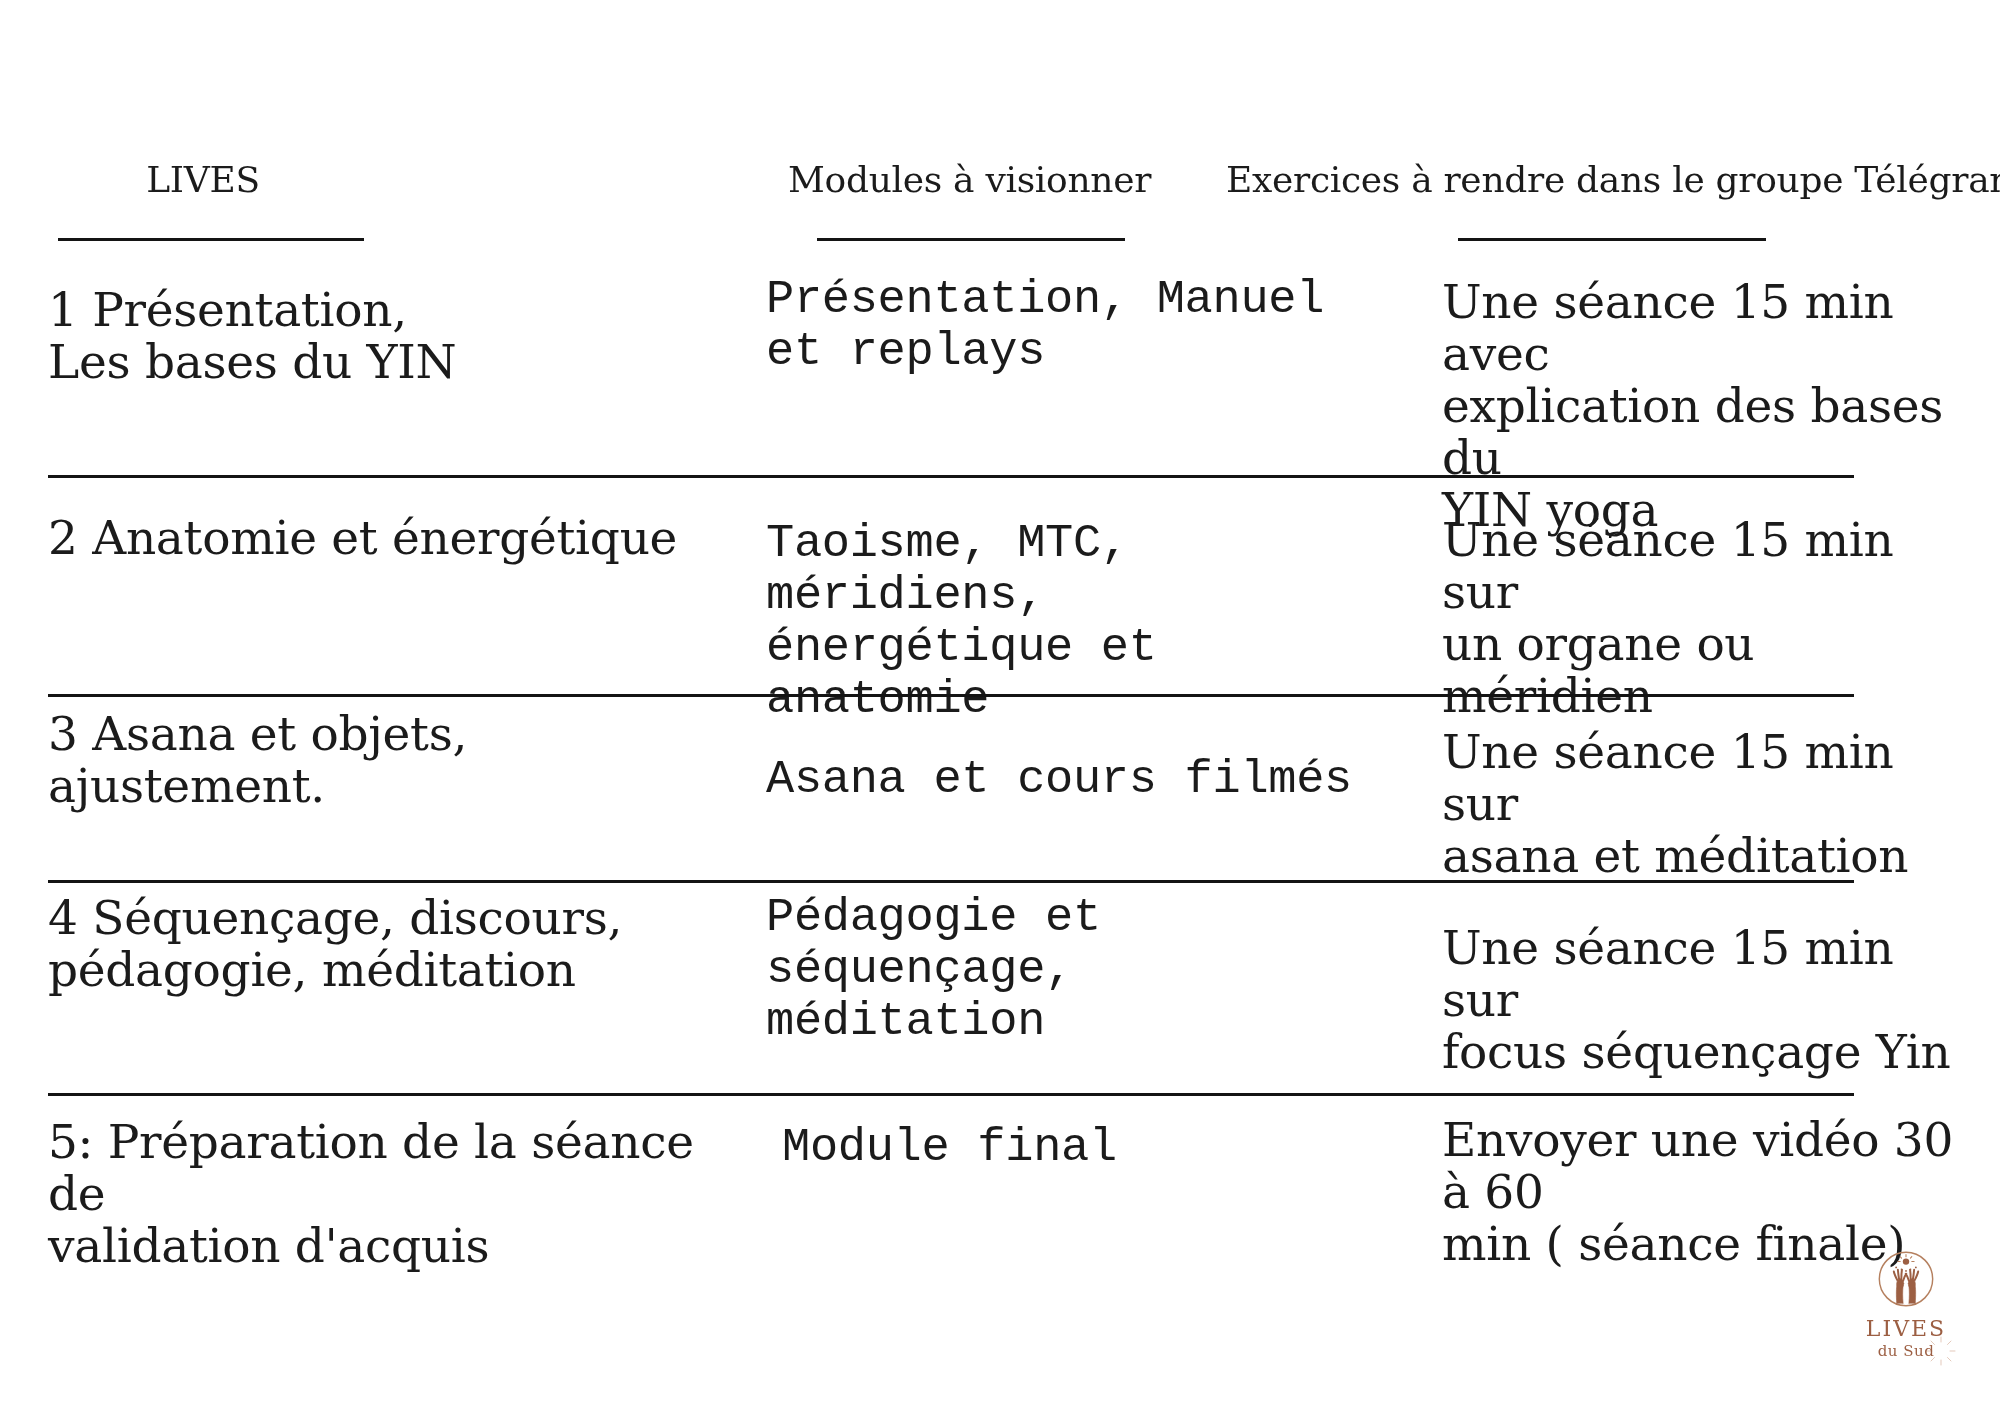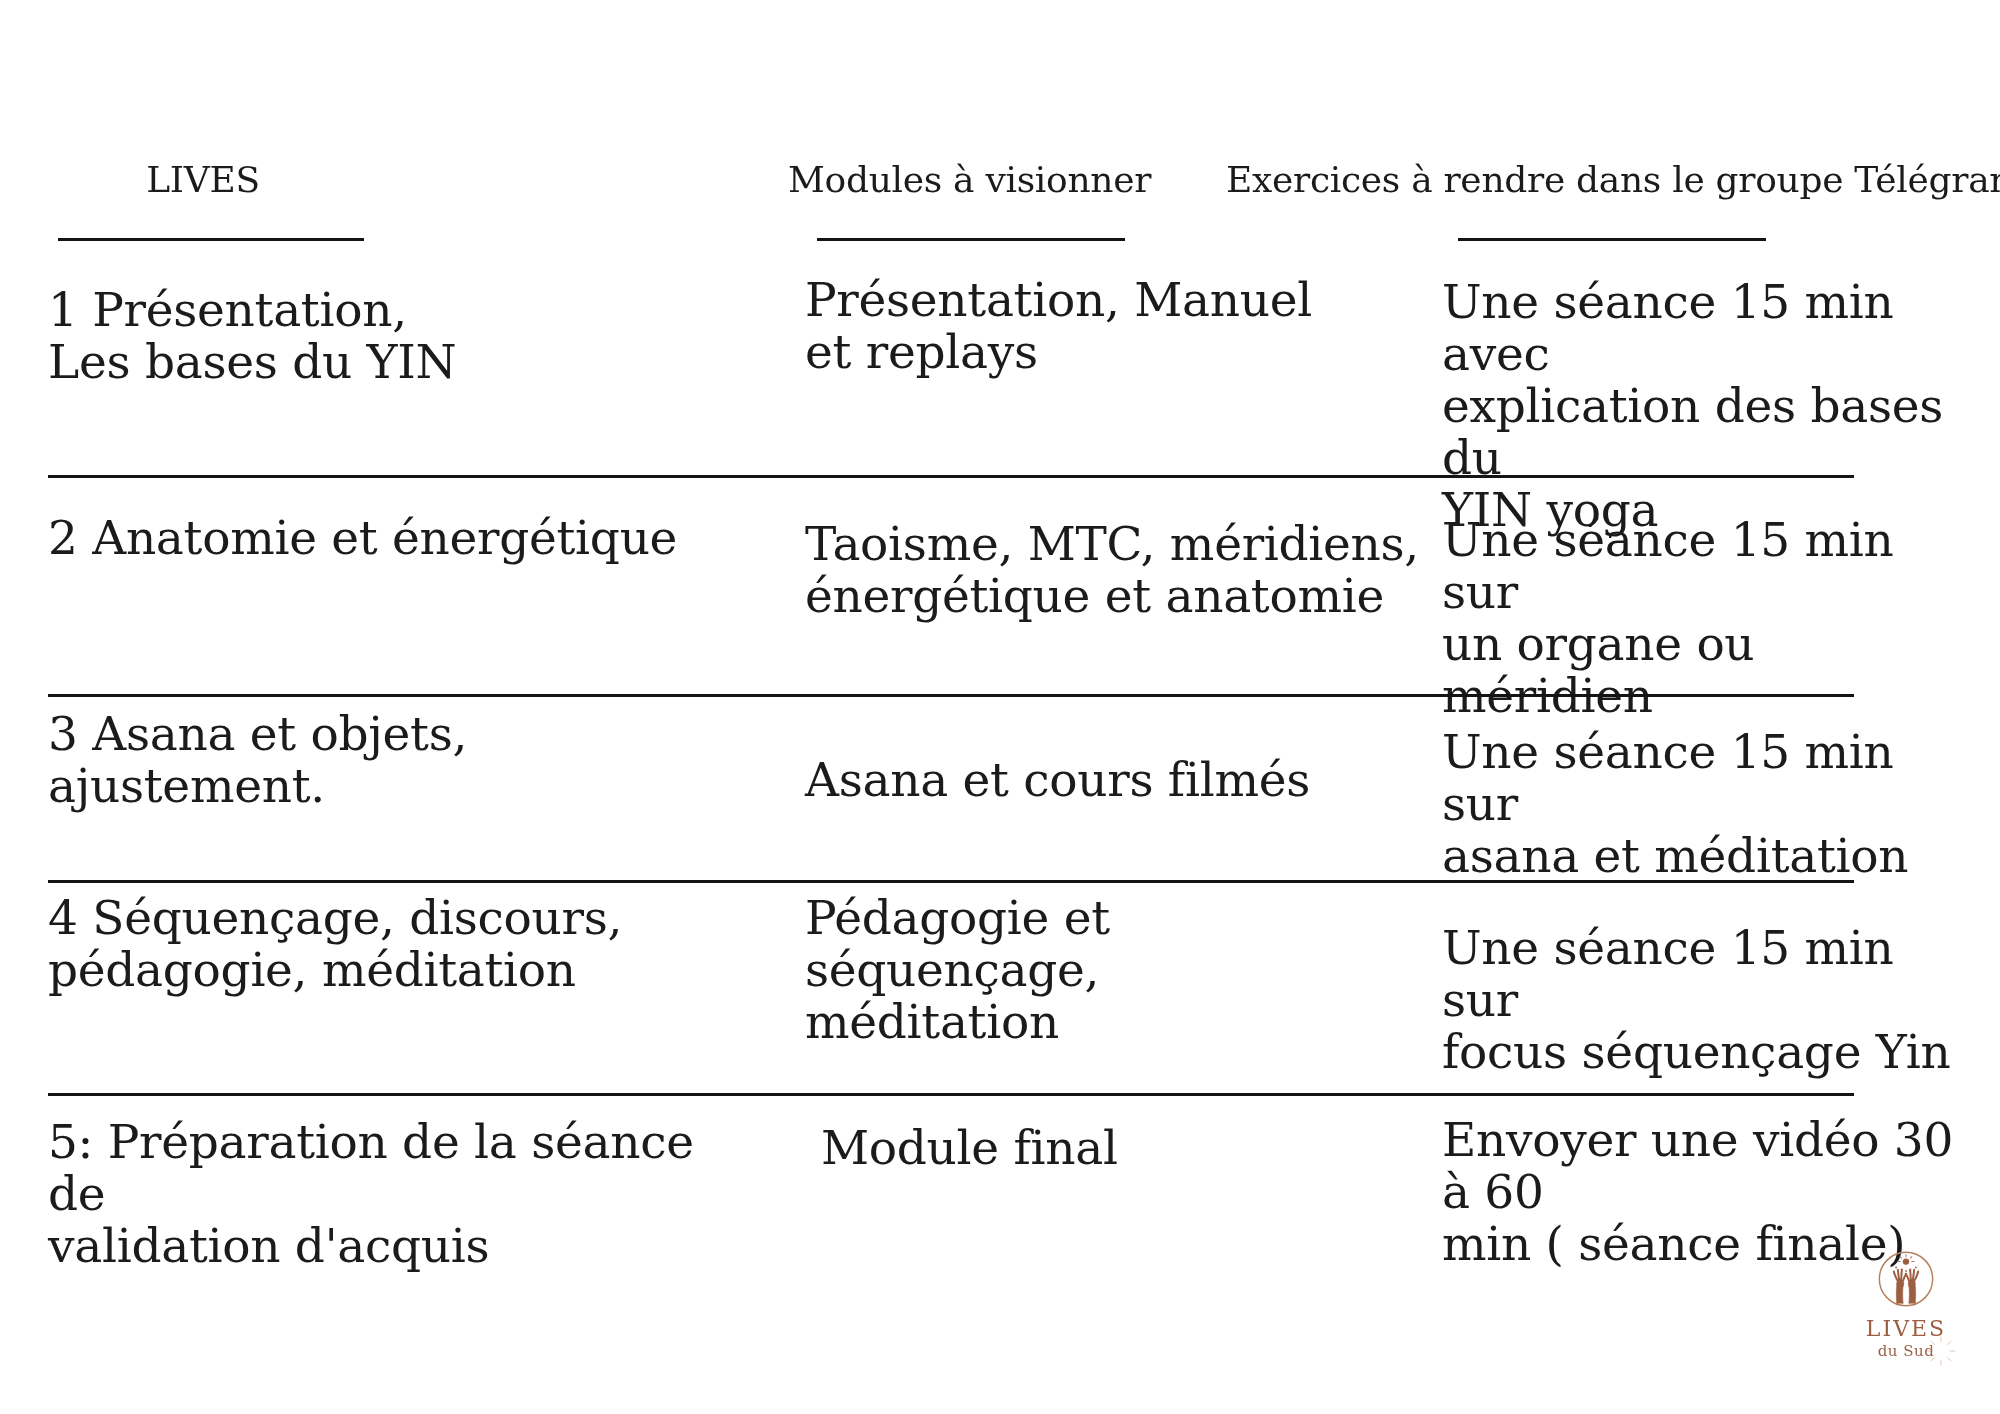--- a/index.html
+++ b/index.html
@@ -34,21 +34,21 @@
   .u3{left:1458px;width:308px;}
   .cell{
     position:absolute;
     font-size:47px;
     line-height:52px;
     letter-spacing:-0.3px;
     color:#1b1b1b;
     white-space:pre-line;
   }
   .c1{left:48px;width:700px;}
-  .c2{left:805px;width:620px;}
+  .c2{left:766px;width:620px;font-family:Liberation Mono, monospace;}
   .c3{left:1442px;width:540px;}
   .r1.c1{top:284px;} .r1.c2{top:274px;} .r1.c3{top:276px;}
   .r2.c1{top:512px;} .r2.c2{top:518px;} .r2.c3{top:514px;}
   .r3.c1{top:708px;} .r3.c2{top:706px;margin-top:48px;} .r3.c3{top:726px;}
   .r4.c1{top:892px;} .r4.c2{top:892px;} .r4.c3{top:922px;}
   .r5.c1{top:1116px;} .r5.c2{top:1122px;margin-left:16px;} .r5.c3{top:1114px;}
   .divider{
     position:absolute;
     left:48px;width:1806px;height:3px;
     background:#141414;

